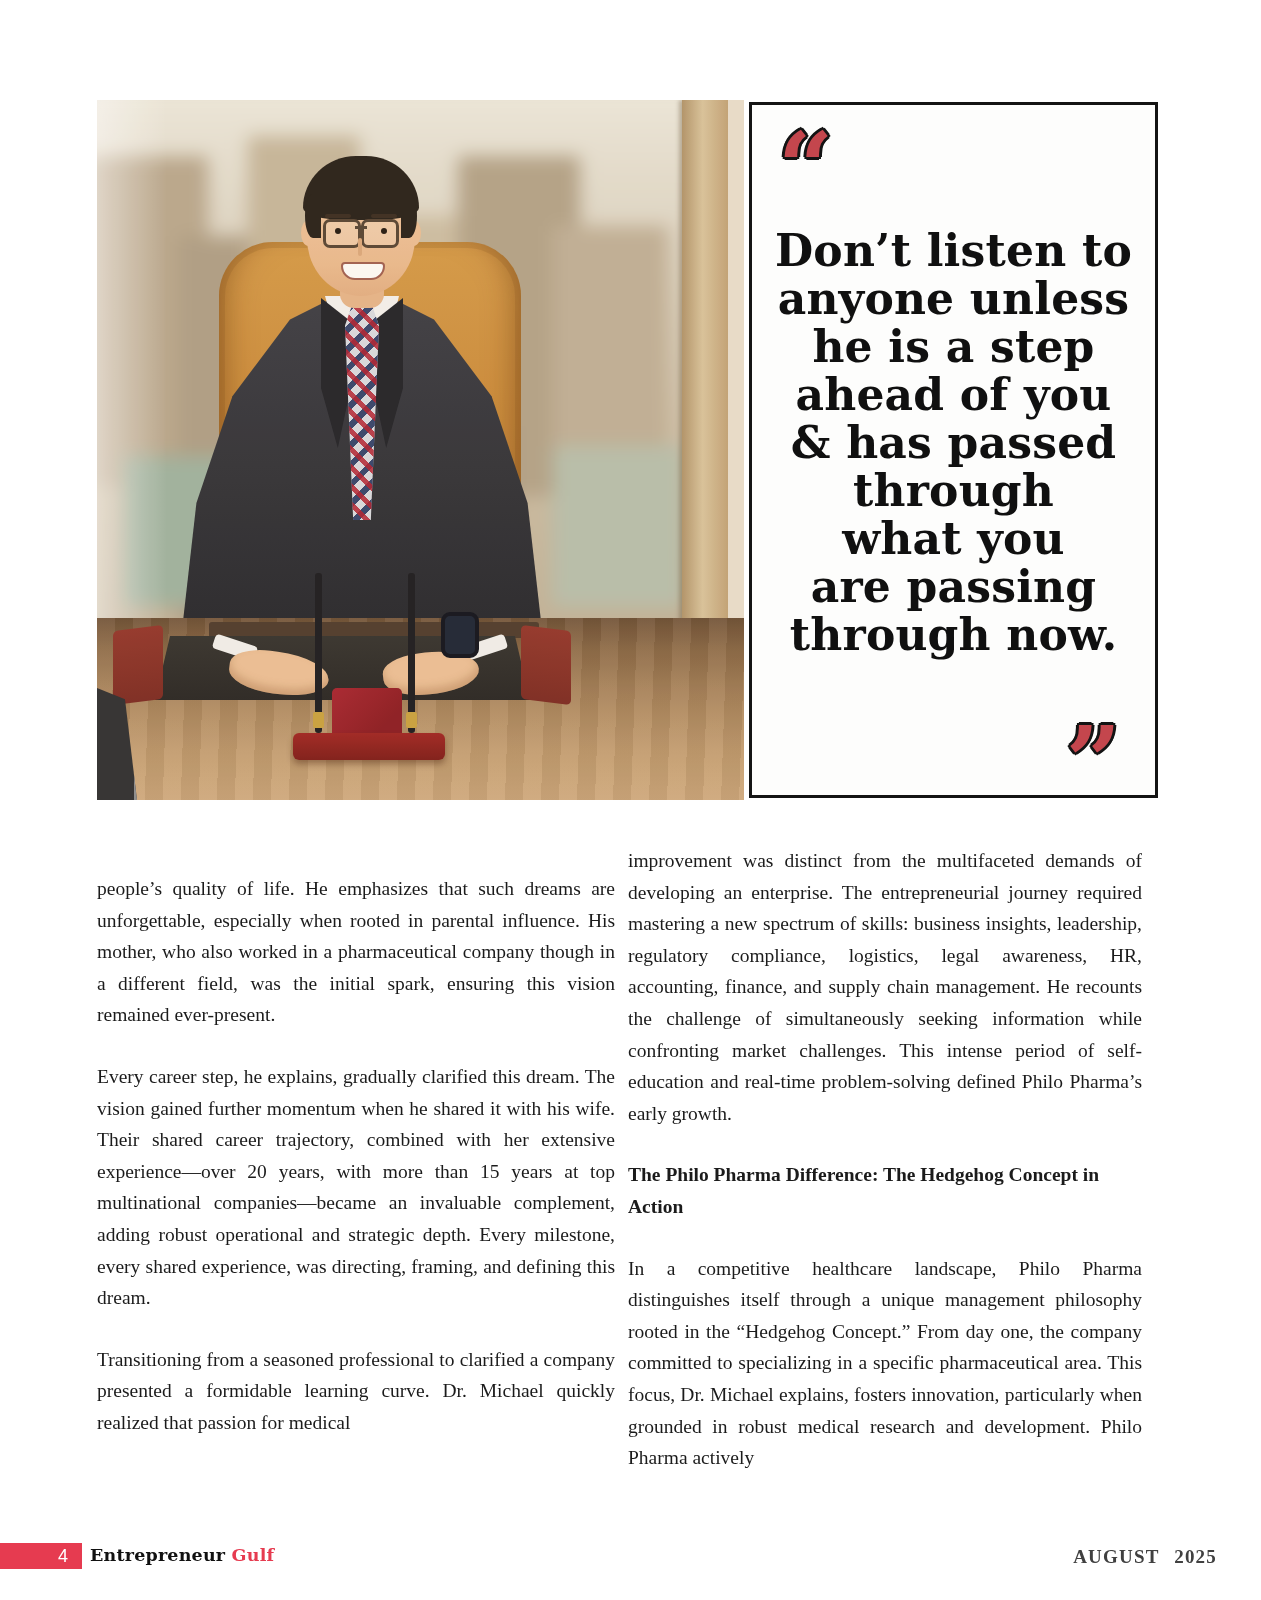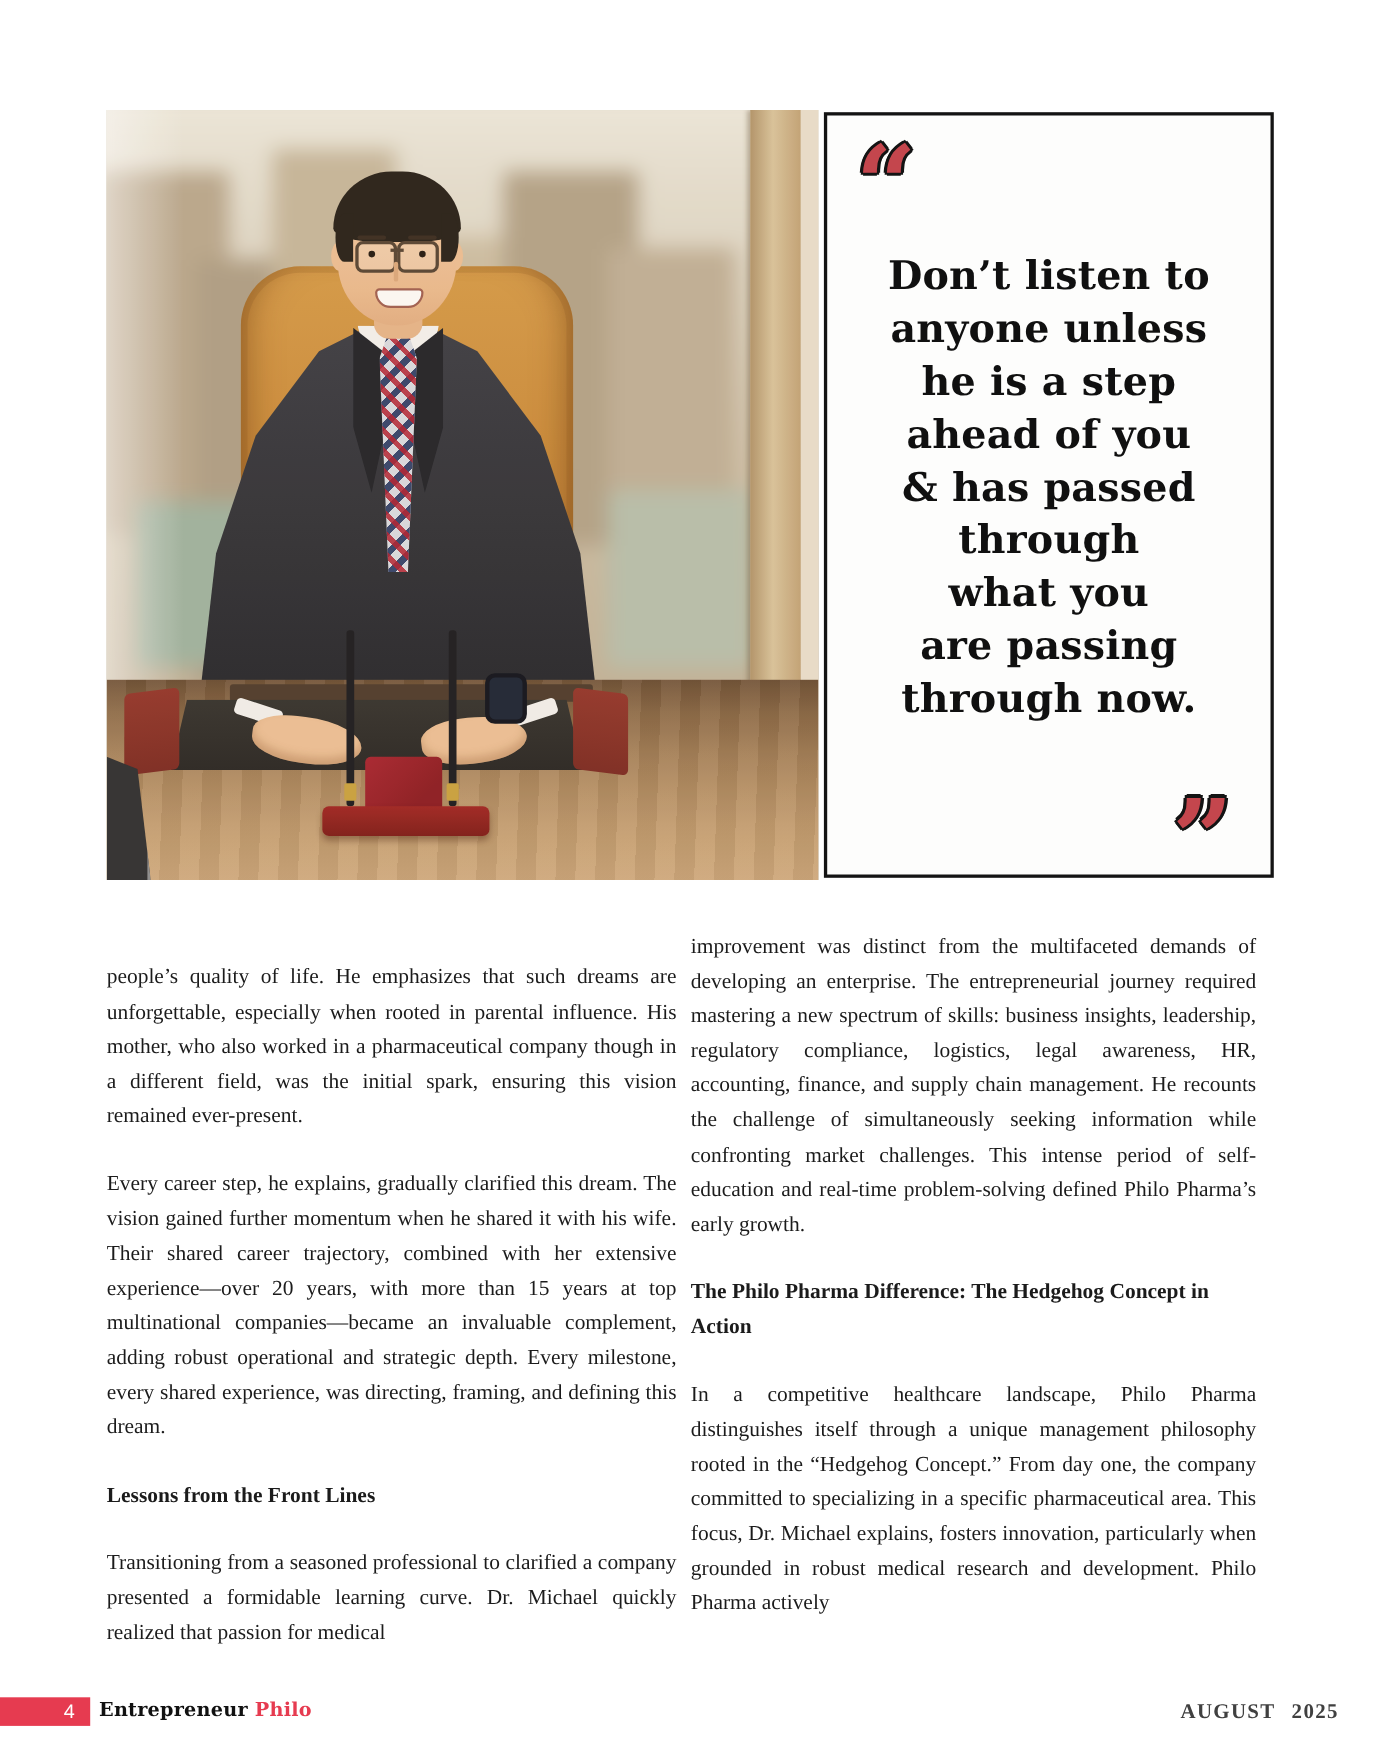--- a/index.html
+++ b/index.html
@@ -100,21 +100,21 @@
   
   .quote-box{position:absolute;left:749px;top:102px;width:409px;height:696px;box-sizing:border-box;
              border:3px solid #141414;background:#fdfdfc;}
   .qmark{position:absolute;font-family:"DejaVu Serif",serif;font-weight:700;font-size:96px;line-height:0.1;
          color:var(--quote-red,#c4464d);
          text-shadow:3px 0 0 #141414,-3px 0 0 #141414,0 3px 0 #141414,0 -3px 0 #141414,
                      2px 2px 0 #141414,-2px -2px 0 #141414,2px -2px 0 #141414,-2px 2px 0 #141414;}
   .qmark.open{left:26px;top:58px;}
   .qmark.close{right:34px;top:652px;}
   .quote-text{position:absolute;left:10px;right:10px;top:122px;text-align:center;
-              font-family:"DejaVu Serif",serif;font-weight:700;font-size:36px;line-height:48px;
+              font-family:"DejaVu Serif",serif;font-weight:700;font-size:44px;line-height:48px;
               color:#101010;white-space:pre-line;letter-spacing:.2px;}
 
   
   .col{position:absolute;top:845px;text-align:justify;font-size:19.5px;line-height:31.6px;}
   .col-left{left:97px;width:518px;margin-top:28px;}
   .col-right{left:628px;width:514px;}
   .col p{margin:0 0 30px 0;}
   .col h3{margin:0 0 30px 0;font-size:19.5px;line-height:31.6px;font-weight:700;text-align:left;}
 
   
@@ -203,29 +203,28 @@
 through
 what you
 are passing
 through now.</div>
     <span class="qmark close">”</span>
   </aside>
 
   <section class="col col-left" id="col-left">
       <p>people’s quality of life. He emphasizes that such dreams are unforgettable, especially when rooted in parental influence. His mother, who also worked in a pharmaceutical company though in a different field, was the initial spark, ensuring this vision remained ever-present.</p>
       <p>Every career step, he explains, gradually clarified this dream. The vision gained further momentum when he shared it with his wife. Their shared career trajectory, combined with her extensive experience—over 20 years, with more than 15 years at top multinational companies—became an invaluable complement, adding robust operational and strategic depth. Every milestone, every shared experience, was directing, framing, and defining this dream.</p>
-      <h3>Lessons from the Front Lines</h3>
       <p>Transitioning from a seasoned professional to clarified a company presented a formidable learning curve. Dr. Michael quickly realized that passion for medical</p>
     </section>
   <section class="col col-right" id="col-right">
       <p>improvement was distinct from the multifaceted demands of developing an enterprise. The entrepreneurial journey required mastering a new spectrum of skills: business insights, leadership, regulatory compliance, logistics, legal awareness, HR, accounting, finance, and supply chain management. He recounts the challenge of simultaneously seeking information while confronting market challenges. This intense period of self-education and real-time problem-solving defined Philo Pharma’s early growth.</p>
       <h3>The Philo Pharma Difference: The Hedgehog Concept in Action</h3>
       <p>In a competitive healthcare landscape, Philo Pharma distinguishes itself through a unique management philosophy rooted in the “Hedgehog Concept.” From day one, the company committed to specializing in a specific pharmaceutical area. This focus, Dr. Michael explains, fosters innovation, particularly when grounded in robust medical research and development. Philo Pharma actively</p>
     </section>
 
   <div class="page-badge">4</div>
   <div class="magazine-logo">
     <span>Entrepreneur</span>
-    <span class="accent">Philo</span>
+    <span class="accent">Gulf</span>
   </div>
   <div class="issue-date">AUGUST 2025</div>
 
 </div>
 
 </body></html>

